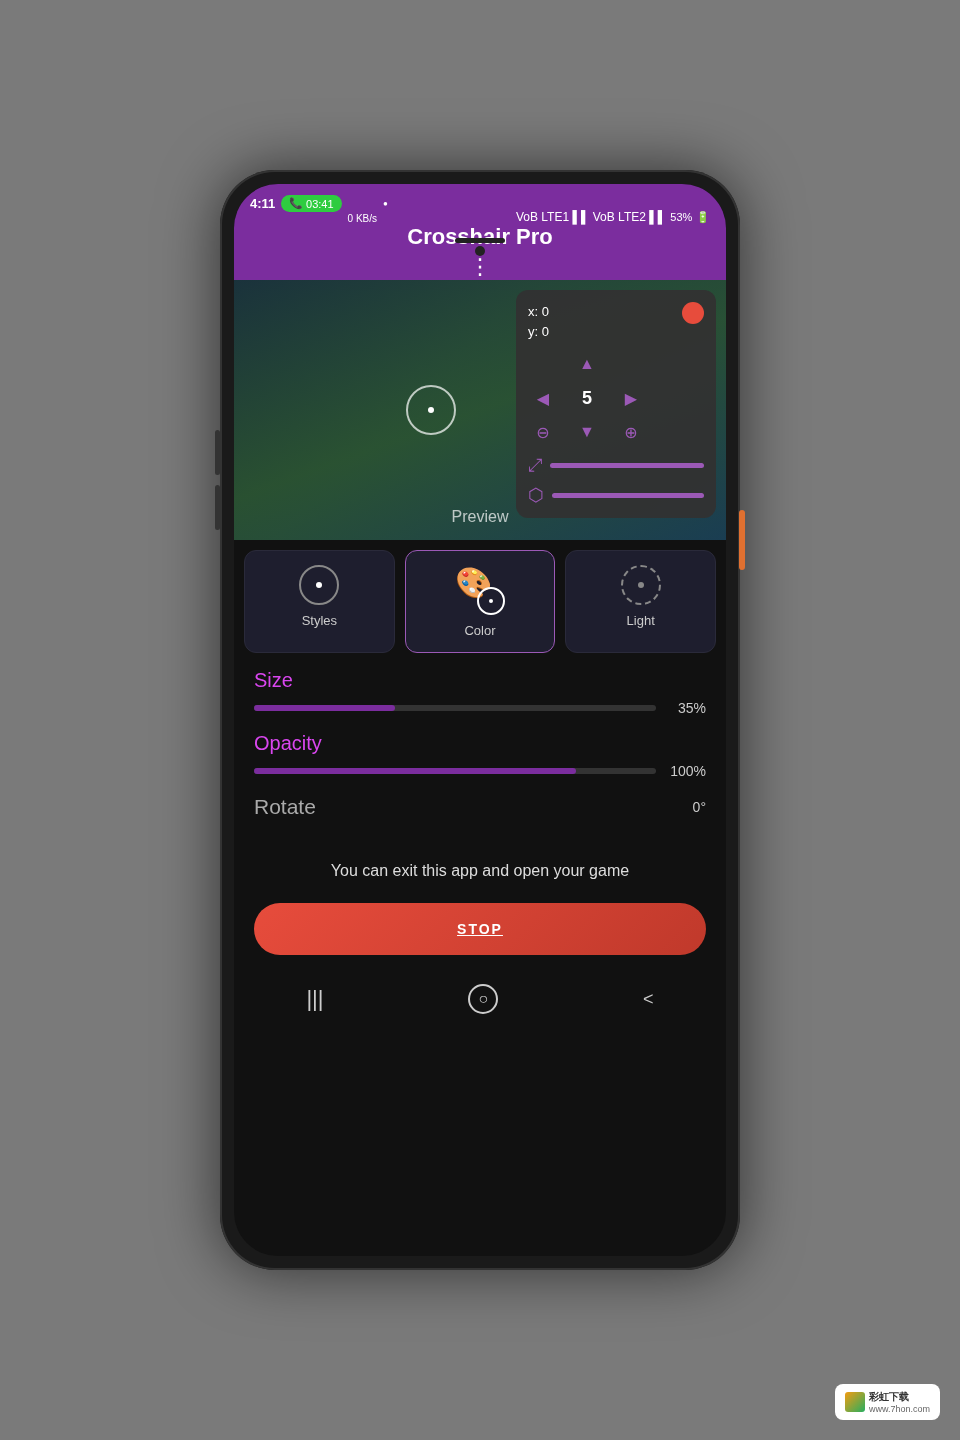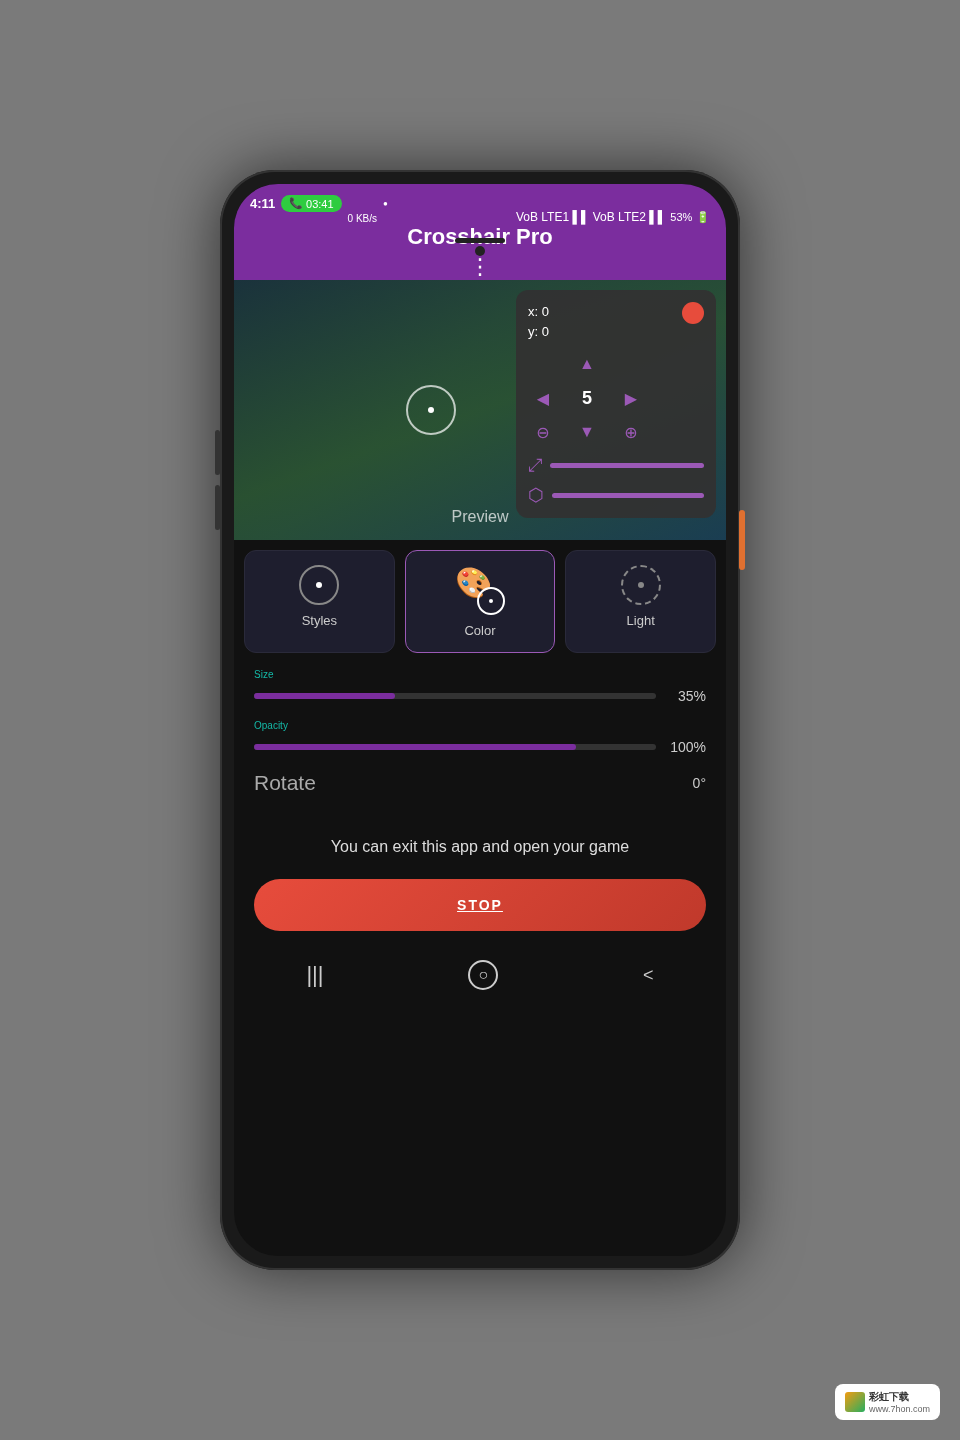--- a/index.html
+++ b/index.html
@@ -230,21 +230,21 @@
       width: 6px;
       height: 6px;
       background: white;
       border-radius: 50%;
     }
 
     
     .sliders-section {
       padding: 16px 20px;
     }
-    .slider-label { color: #14b8a6; font-size: 10px; margin-bottom: 8px; }
+    .slider-label { color: #d946ef; font-size: 20px; margin-bottom: 8px; }
     .slider-row {
       display: flex;
       align-items: center;
       gap: 10px;
       margin-bottom: 16px;
     }
     .slider-track {
       flex: 1;
       height: 6px;
       background: #333;

